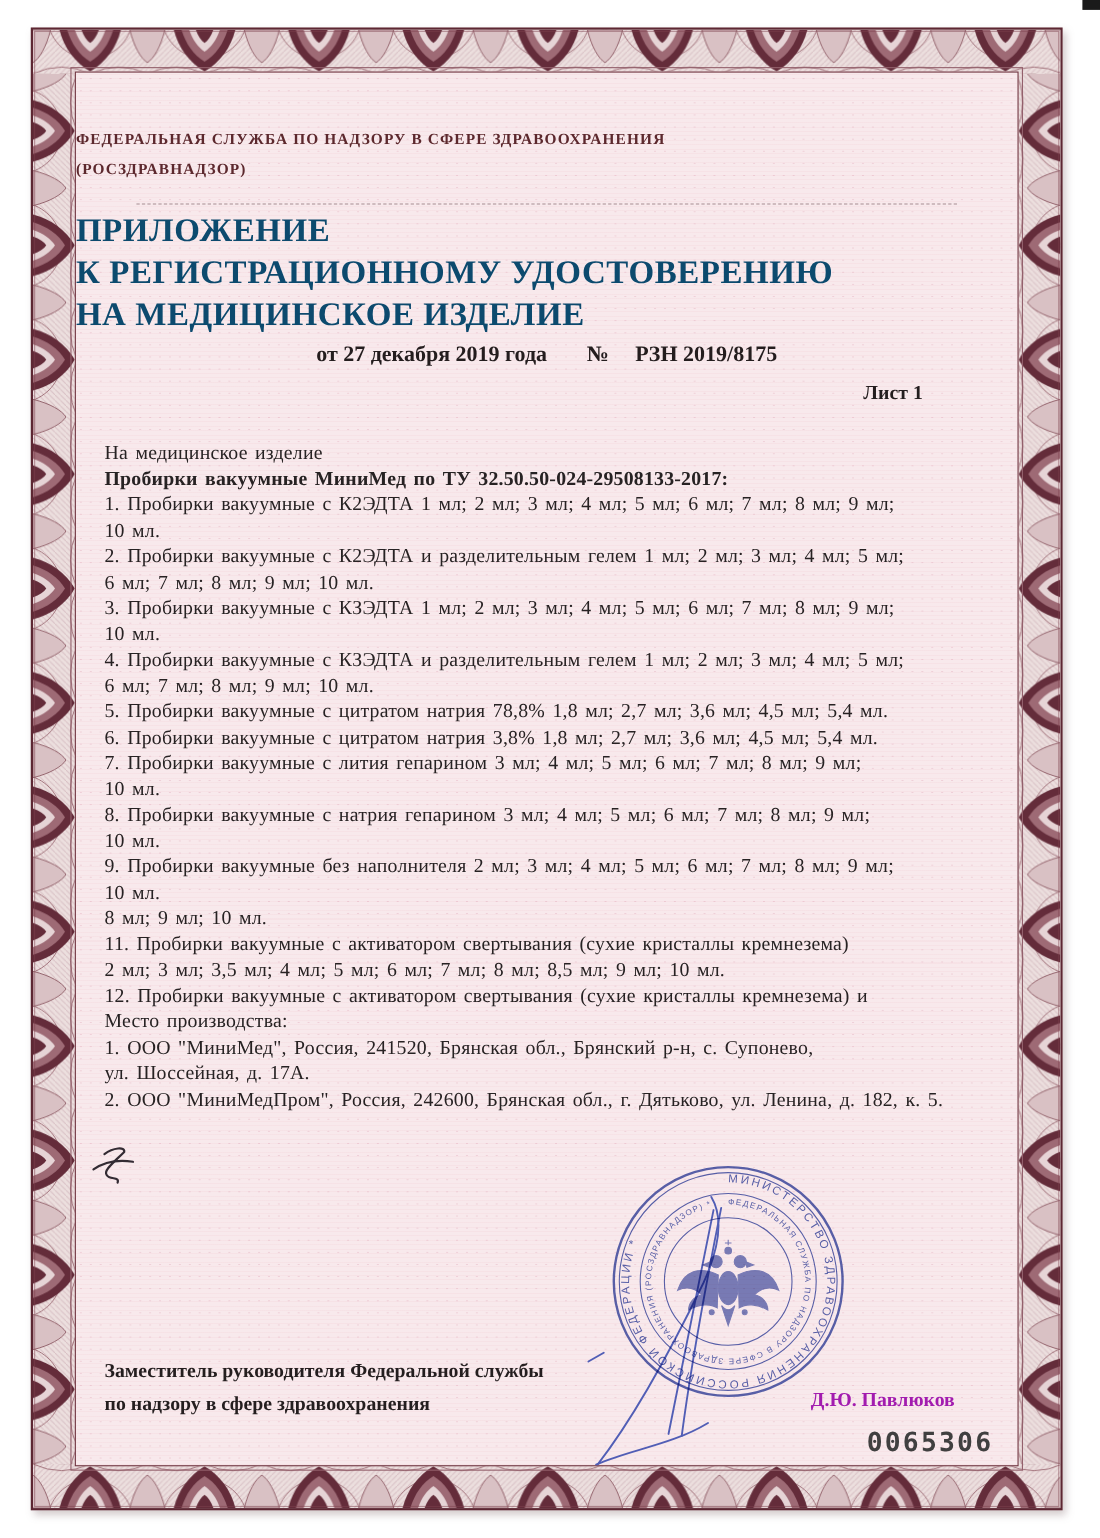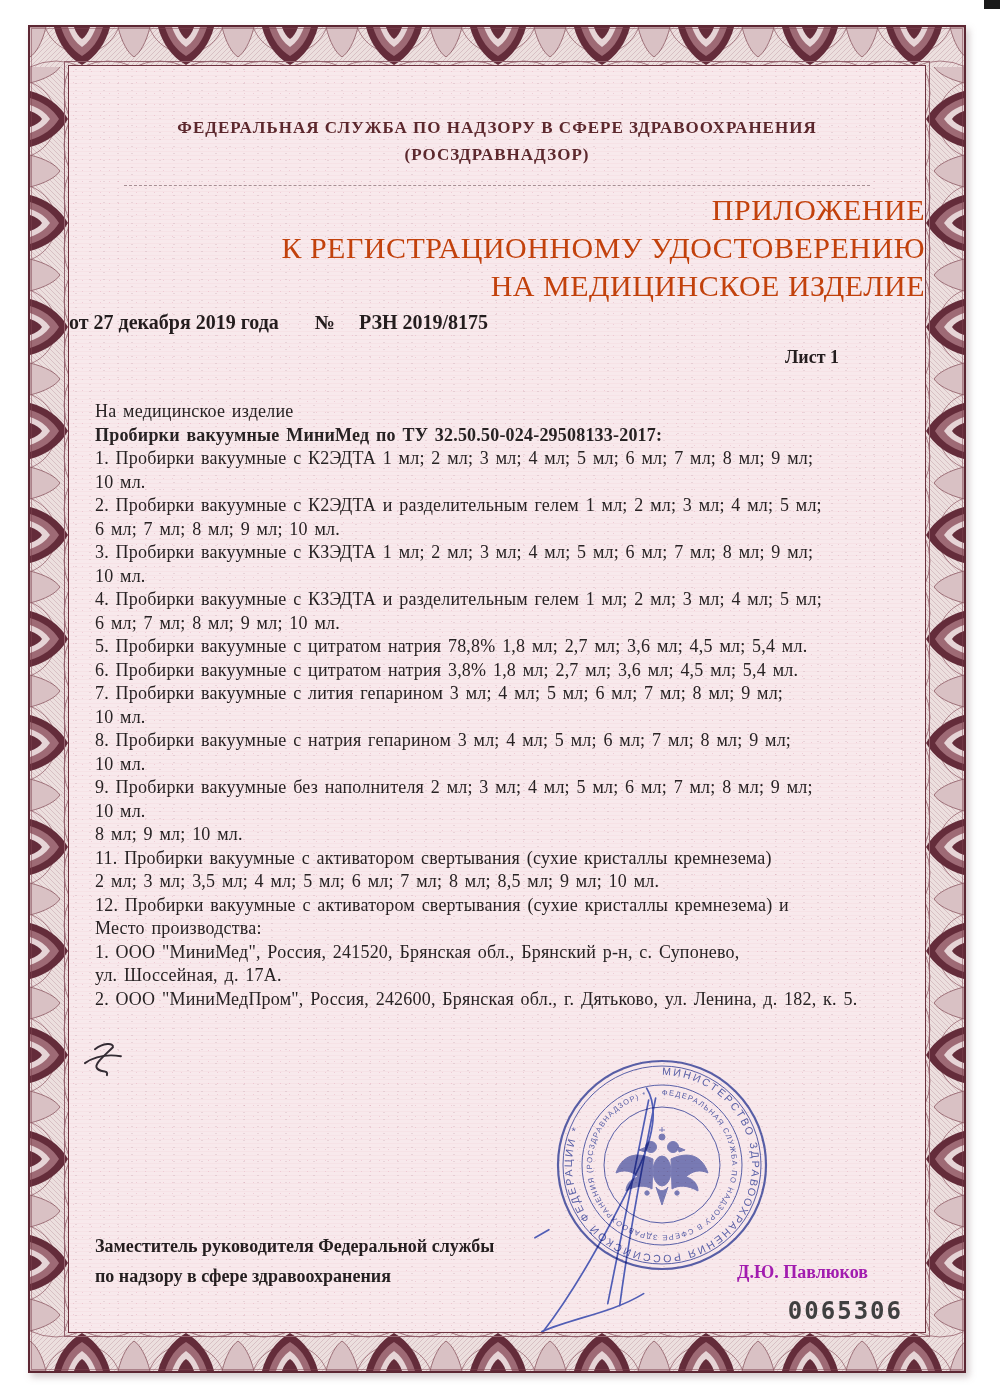--- a/index.html
+++ b/index.html
@@ -26,27 +26,27 @@
            background:#f8e9ec; border:1.5px solid #6e323f;
            outline:1px solid #93606c; outline-offset:3px; }
   .inner::before { content:""; position:absolute; inset:0; pointer-events:none; opacity:.9;
      background-image:
        radial-gradient(rgba(195,80,115,.20) .7px, transparent .8px),
        radial-gradient(rgba(120,60,80,.14) .6px, transparent .7px),
        repeating-linear-gradient(0deg, rgba(235,175,190,.12) 0 1px, transparent 1px 4px);
      background-size:9px 11px, 14px 7px, auto; }
 
   
-  .org { position:absolute; top:48px; left:0; right:0; text-align:center;
-         font-size:17px; font-weight:bold; letter-spacing:1px; line-height:27px; color:#5c282d; }
+  .org { position:absolute; top:48px; left:0; right:0; text-align:left;
+         font-size:14px; font-weight:bold; letter-spacing:1px; line-height:27px; color:#5c282d; }
   .sep { position:absolute; top:119px; left:55px; right:55px; height:0;
          border-top:1px dashed #9a7f84; opacity:.85; }
-  .title { position:absolute; top:125px; left:0; right:0; text-align:right;
-           font-size:30px; font-weight:normal; line-height:38px; letter-spacing:.5px; color:#c2410c; }
-  .dateline { position:absolute; top:245px; left:0; right:0; text-align:left;
+  .title { position:absolute; top:125px; left:0; right:0; text-align:left;
+           font-size:30px; font-weight:bold; line-height:38px; letter-spacing:.5px; color:#0c4a6e; }
+  .dateline { position:absolute; top:245px; left:0; right:0; text-align:center;
               font-size:20px; font-weight:bold; color:#241d1e; }
   .dateline .gap1 { display:inline-block; width:26px; }
   .dateline .gap2 { display:inline-block; width:14px; }
   .sheetnum { position:absolute; top:281px; right:86px; font-size:18px; font-weight:bold; color:#241d1e; }
 
   
   .body-text { position:absolute; top:334px; left:26px; right:22px;
                font-size:18px; line-height:23.5px; color:#272223;
                letter-spacing:.2px; word-spacing:2px; }
   .bline { white-space:nowrap; }

